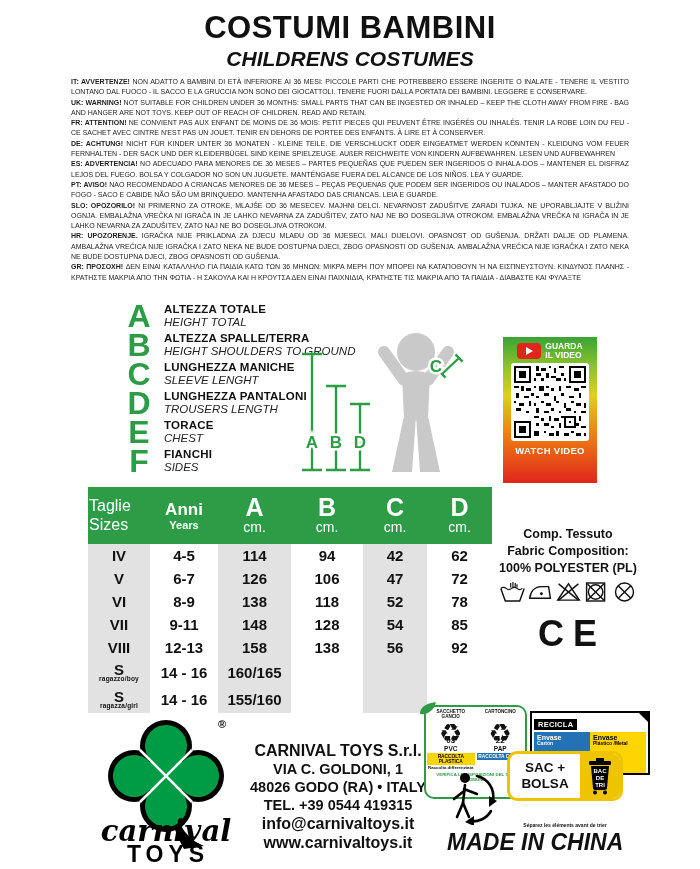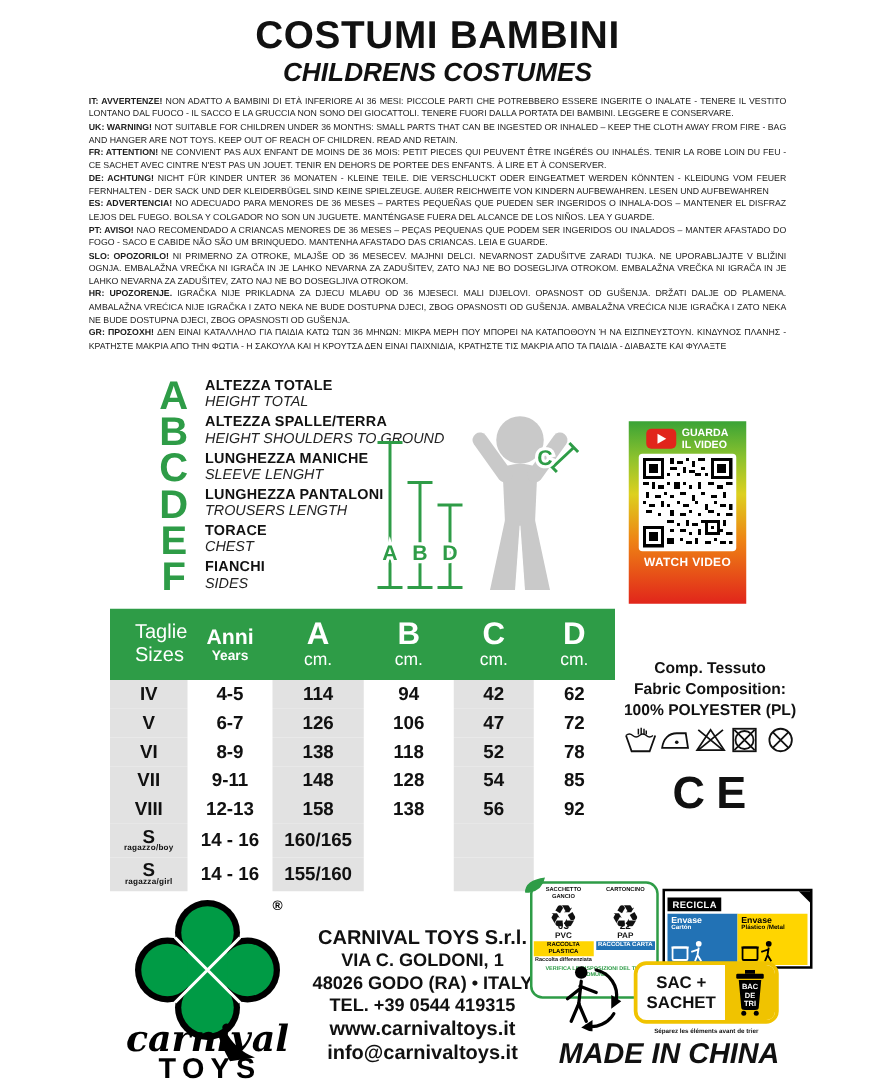--- a/index.html
+++ b/index.html
@@ -34,21 +34,21 @@
   .yt{width:24px;height:16px;background:#e1251b;border-radius:4px;display:flex;align-items:center;justify-content:center;flex:none}
   .yt-tri{width:0;height:0;border-left:7px solid #fff;border-top:4.5px solid transparent;border-bottom:4.5px solid transparent}
   .qr-top-text{color:#fff;font-size:8.5px;font-weight:800;line-height:1.05}
   .qr-box{width:78px;height:78px;background:#fff;margin:3px auto 0;border-radius:3px;padding:3px;box-sizing:border-box}
   .qr-watch{color:#fff;text-align:center;font-size:9.5px;font-weight:800;margin-top:4px;letter-spacing:.3px}
 
   
   .table{left:88px;top:487px;width:404px}
   .grid6{display:grid;grid-template-columns:62px 68px 73px 72px 64px 65px}
   .thead{background:#2e9c47;color:#fff;height:57px;align-items:center}
-  .th-size{padding-left:20px;font-size:16px;line-height:1.15;font-weight:400}
+  .th-size{padding-left:1px;font-size:16px;line-height:1.15;font-weight:400}
   .th-main{font-size:17px;font-weight:800;text-align:center;line-height:1}
   .th-sub{font-size:11px;text-align:center;font-weight:600;margin-top:1px}
   .th-letter{font-size:25px;font-weight:800;text-align:center;line-height:.9}
   .th-cm{font-size:14px;text-align:center;font-weight:500}
   .tr{height:23px}
   .tr.tall{height:27px}
   .td{display:flex;align-items:center;justify-content:center;font-size:15px;font-weight:600}
   .td.shade{background:#e2e2e2}
   .td-size{font-weight:800;flex-direction:column;line-height:.9}
   .td-ssub{font-size:6.5px;font-weight:800;letter-spacing:.2px;line-height:1}
@@ -86,21 +86,21 @@
   .rec-fold{position:absolute;top:0;right:0;width:0;height:0;border-top:9px solid #000;border-left:9px solid transparent}
   .rec-panels{display:flex;height:41px;margin:0 2px}
   .rec-p{flex:1;padding:2px 3px;position:relative}
   .rec-blue{background:#2272b5;color:#fff}
   .rec-yellow{background:#ffd500;color:#000}
   .rec-t1{font-size:7px;font-weight:800;line-height:1.05}
   .rec-t2{font-size:5px;font-weight:600;line-height:1.1}
   .rec-icon{position:absolute;bottom:2px;left:3px}
 
   .triman{left:447px;top:769px}
-  .sac{left:507px;top:769px;width:116px;height:50px;background:#fff;border:3px solid #f0c300;border-radius:10px;
+  .sac{left:507px;top:751px;width:116px;height:50px;background:#fff;border:3px solid #f0c300;border-radius:10px;
        display:flex;align-items:center;box-sizing:border-box;overflow:hidden}
   .sac-text{flex:1;text-align:center;font-size:13.5px;font-weight:900;line-height:1.15}
   .sac-bin{width:40px;height:100%;background:#f0c300;display:flex;align-items:center;justify-content:center}
   .sac-caption{left:505px;top:822px;width:120px;font-size:5px;font-weight:700;text-align:center}
   .made-in{left:447px;top:829px;width:190px;font-size:23px;font-weight:900;font-style:italic;}
 </style>
 </head>
 <body>
 
 <div class="abs title">COSTUMI BAMBINI</div>
@@ -350,22 +350,22 @@
   <text x="134" y="16" font-size="11" font-weight="700">®</text>
   <text x="82" y="129" text-anchor="middle" font-size="29" font-weight="700" font-style="italic" font-family="DejaVu Serif, serif">carnival</text>
   <text x="84" y="150" text-anchor="middle" font-size="23" font-weight="900" letter-spacing="5">TOYS</text>
 </svg>
 
 <div class="abs company">
   <div class="co-name">CARNIVAL TOYS S.r.l.</div>
   <div class="co-line">VIA C. GOLDONI, 1</div>
   <div class="co-line">48026 GODO (RA) • ITALY</div>
   <div class="co-line">TEL. +39 0544 419315</div>
+  <div class="co-strong">info@carnivaltoys.it</div>
   <div class="co-strong">www.carnivaltoys.it</div>
-  <div class="co-strong">info@carnivaltoys.it</div>
 </div>
 
 <div class="abs rit">
   <svg class="leaf" width="20" height="16" viewBox="0 0 20 16">
     <path d="M2,14 Q2,4 18,2 Q16,12 6,14 Q4,14.5 2,14 Z" fill="#2e9c47"></path>
   </svg>
   <div class="rit-cols">
     <div class="rit-col">
       <div class="rit-h">SACCHETTO GANCIO</div>
       <div class="mobius"><span>♻︎</span><span class="num">03</span></div>
@@ -421,21 +421,21 @@
     <path d="M30,7 A21,21 0 0 1 46,31"></path>
       <path d="M44,42 A21,21 0 0 1 22,52"></path>
   </g>
   <polygon points="42,27 50,32 42,38" fill="#000"></polygon>
   <polygon points="27,47 18,53 27,57" fill="#000"></polygon>
 </svg>
 
 <div class="abs sac">
   <div class="sac-text">
     <div>SAC +</div>
-      <div>SACHET</div>
+      <div>BOLSA</div>
   </div>
   <div class="sac-bin">
     <svg width="28" height="38" viewBox="0 0 28 38">
       <rect x="10" y="1" width="8" height="3" fill="#000"></rect>
       <rect x="3" y="4" width="22" height="4" rx="1" fill="#000"></rect>
       <path d="M5,9 L7,31 Q7,33 10,33 H18 Q21,33 21,31 L23,9 Z" fill="#000"></path>
       <circle cx="9" cy="35.5" r="2" fill="#000"></circle>
         <circle cx="19" cy="35.5" r="2" fill="#000"></circle>
       <text x="14" y="16" text-anchor="middle" font-size="6" font-weight="800" fill="#fff">BAC</text>
       <text x="14" y="23" text-anchor="middle" font-size="6" font-weight="800" fill="#fff">DE</text>

